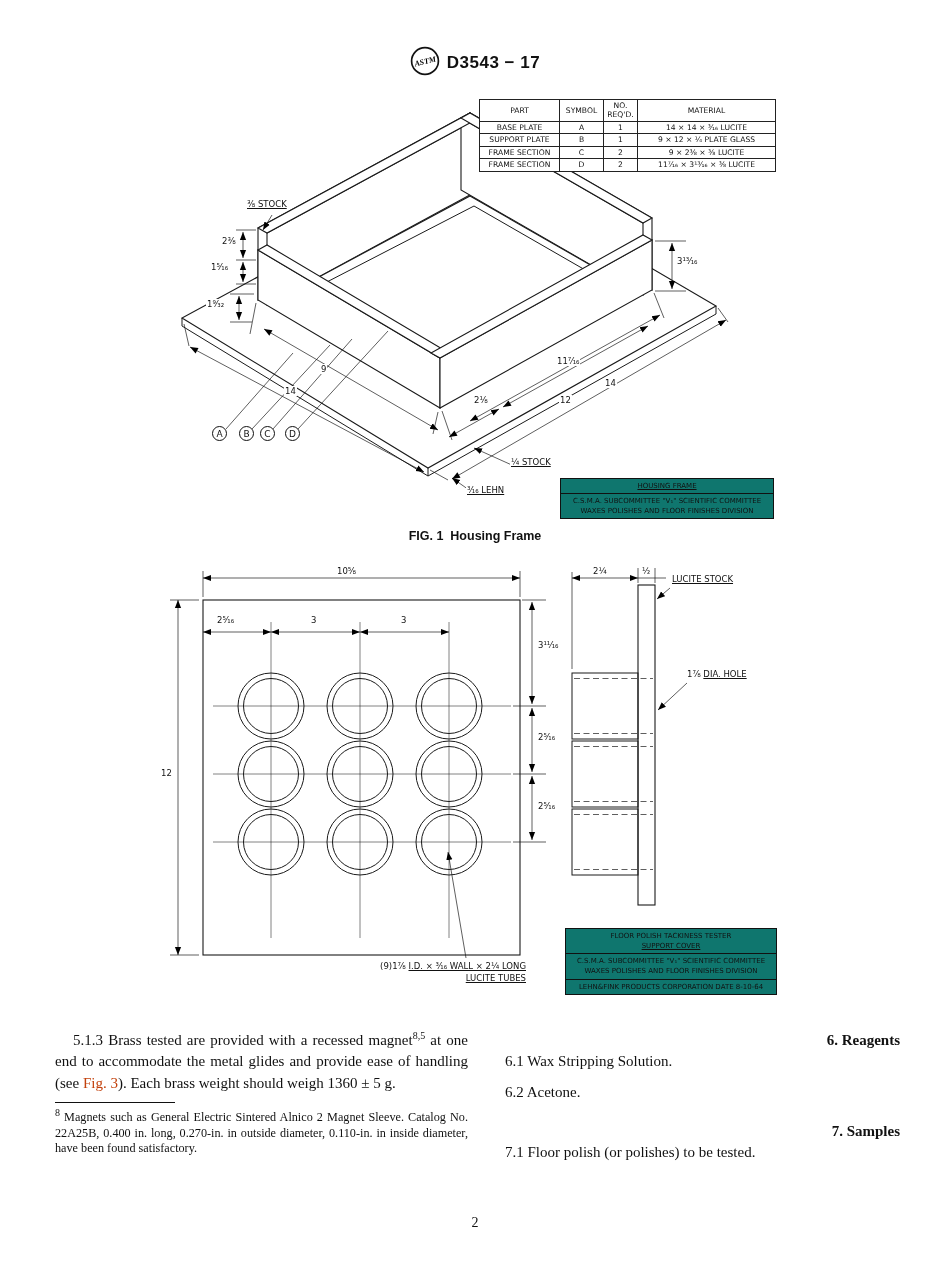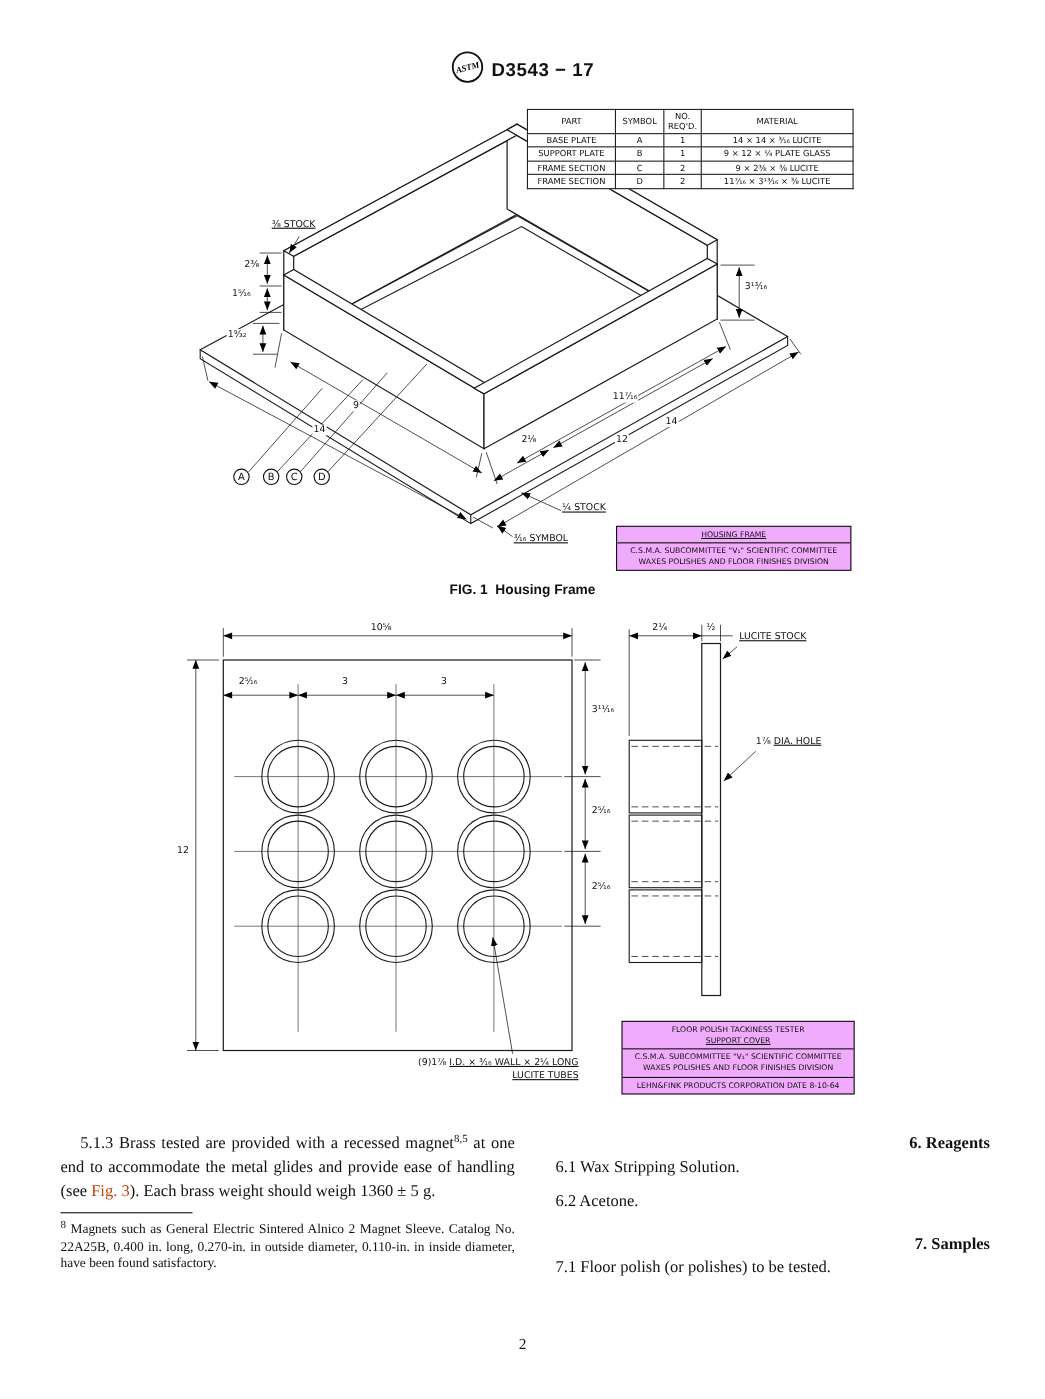--- a/index.html
+++ b/index.html
@@ -19,21 +19,21 @@
   table.parts{position:absolute;left:479px;top:99px;border-collapse:collapse;background:#fff;table-layout:fixed;}
   table.parts th,table.parts td{border:1px solid #222;font:7.6px/1.25 "DejaVu Sans",sans-serif;
        padding:1px 2px;text-align:center;background:#fff;font-weight:normal;}
 
   .dimlbl{position:absolute;font:8.5px/1.2 "DejaVu Sans",sans-serif;background:#fff;
           padding:0 1px;white-space:nowrap;}
   .ul{text-decoration:underline;}
   .circlbl{position:absolute;width:15px;height:15px;border:1.2px solid #111;border-radius:50%;
            font:9px/15px "DejaVu Sans",sans-serif;text-align:center;background:#fff;box-sizing:border-box;}
 
-  .tblock{position:absolute;border:1.2px solid #111;background:#f0abfc;text-align:center;
+  .tblock{position:absolute;border:1.2px solid #111;background:#0f766e;text-align:center;
           font:7px/1.45 "DejaVu Sans",sans-serif;}
   .tblock .sect{padding:2px 3px;}
   .tblock .div{border-top:1px solid #111;}
 
   .fig-caption{position:absolute;left:0;width:100%;text-align:center;
                font:bold 12.5px "Liberation Sans",sans-serif;white-space:pre;}
 
   .tubenote{position:absolute;left:350px;top:960px;width:176px;text-align:right;
             font:8.5px/1.45 "DejaVu Sans",sans-serif;}
 
@@ -226,21 +226,21 @@
   <span class="dimlbl" style="left:210px;top:262px">1⁵⁄₁₆</span>
   <span class="dimlbl" style="left:206px;top:299px">1⁹⁄₃₂</span>
   <span class="dimlbl" style="left:320px;top:364px">9</span>
   <span class="dimlbl" style="left:284px;top:386px">14</span>
   <span class="dimlbl" style="left:473px;top:395px">2⅛</span>
   <span class="dimlbl" style="left:559px;top:395px">12</span>
   <span class="dimlbl" style="left:556px;top:356px">11⁷⁄₁₆</span>
   <span class="dimlbl" style="left:604px;top:378px">14</span>
   <span class="dimlbl" style="left:676px;top:256px">3¹³⁄₁₆</span>
   <span class="dimlbl ul" style="left:510px;top:457px">¼ STOCK</span>
-  <span class="dimlbl ul" style="left:466px;top:485px">³⁄₁₆ SYMBOL</span>
+  <span class="dimlbl ul" style="left:466px;top:485px">³⁄₁₆ LEHN</span>
 
   <span class="circlbl" style="left:212px;top:426px">A</span>
   <span class="circlbl" style="left:239px;top:426px">B</span>
   <span class="circlbl" style="left:260px;top:426px">C</span>
   <span class="circlbl" style="left:285px;top:426px">D</span>
 
   <div class="tblock" style="left:560px;top:478px;width:212px">
     <div class="sect"><span class="ul">HOUSING FRAME</span></div>
     <div class="sect div">
       <div>C.S.M.A. SUBCOMMITTEE "V₁" SCIENTIFIC COMMITTEE</div>

